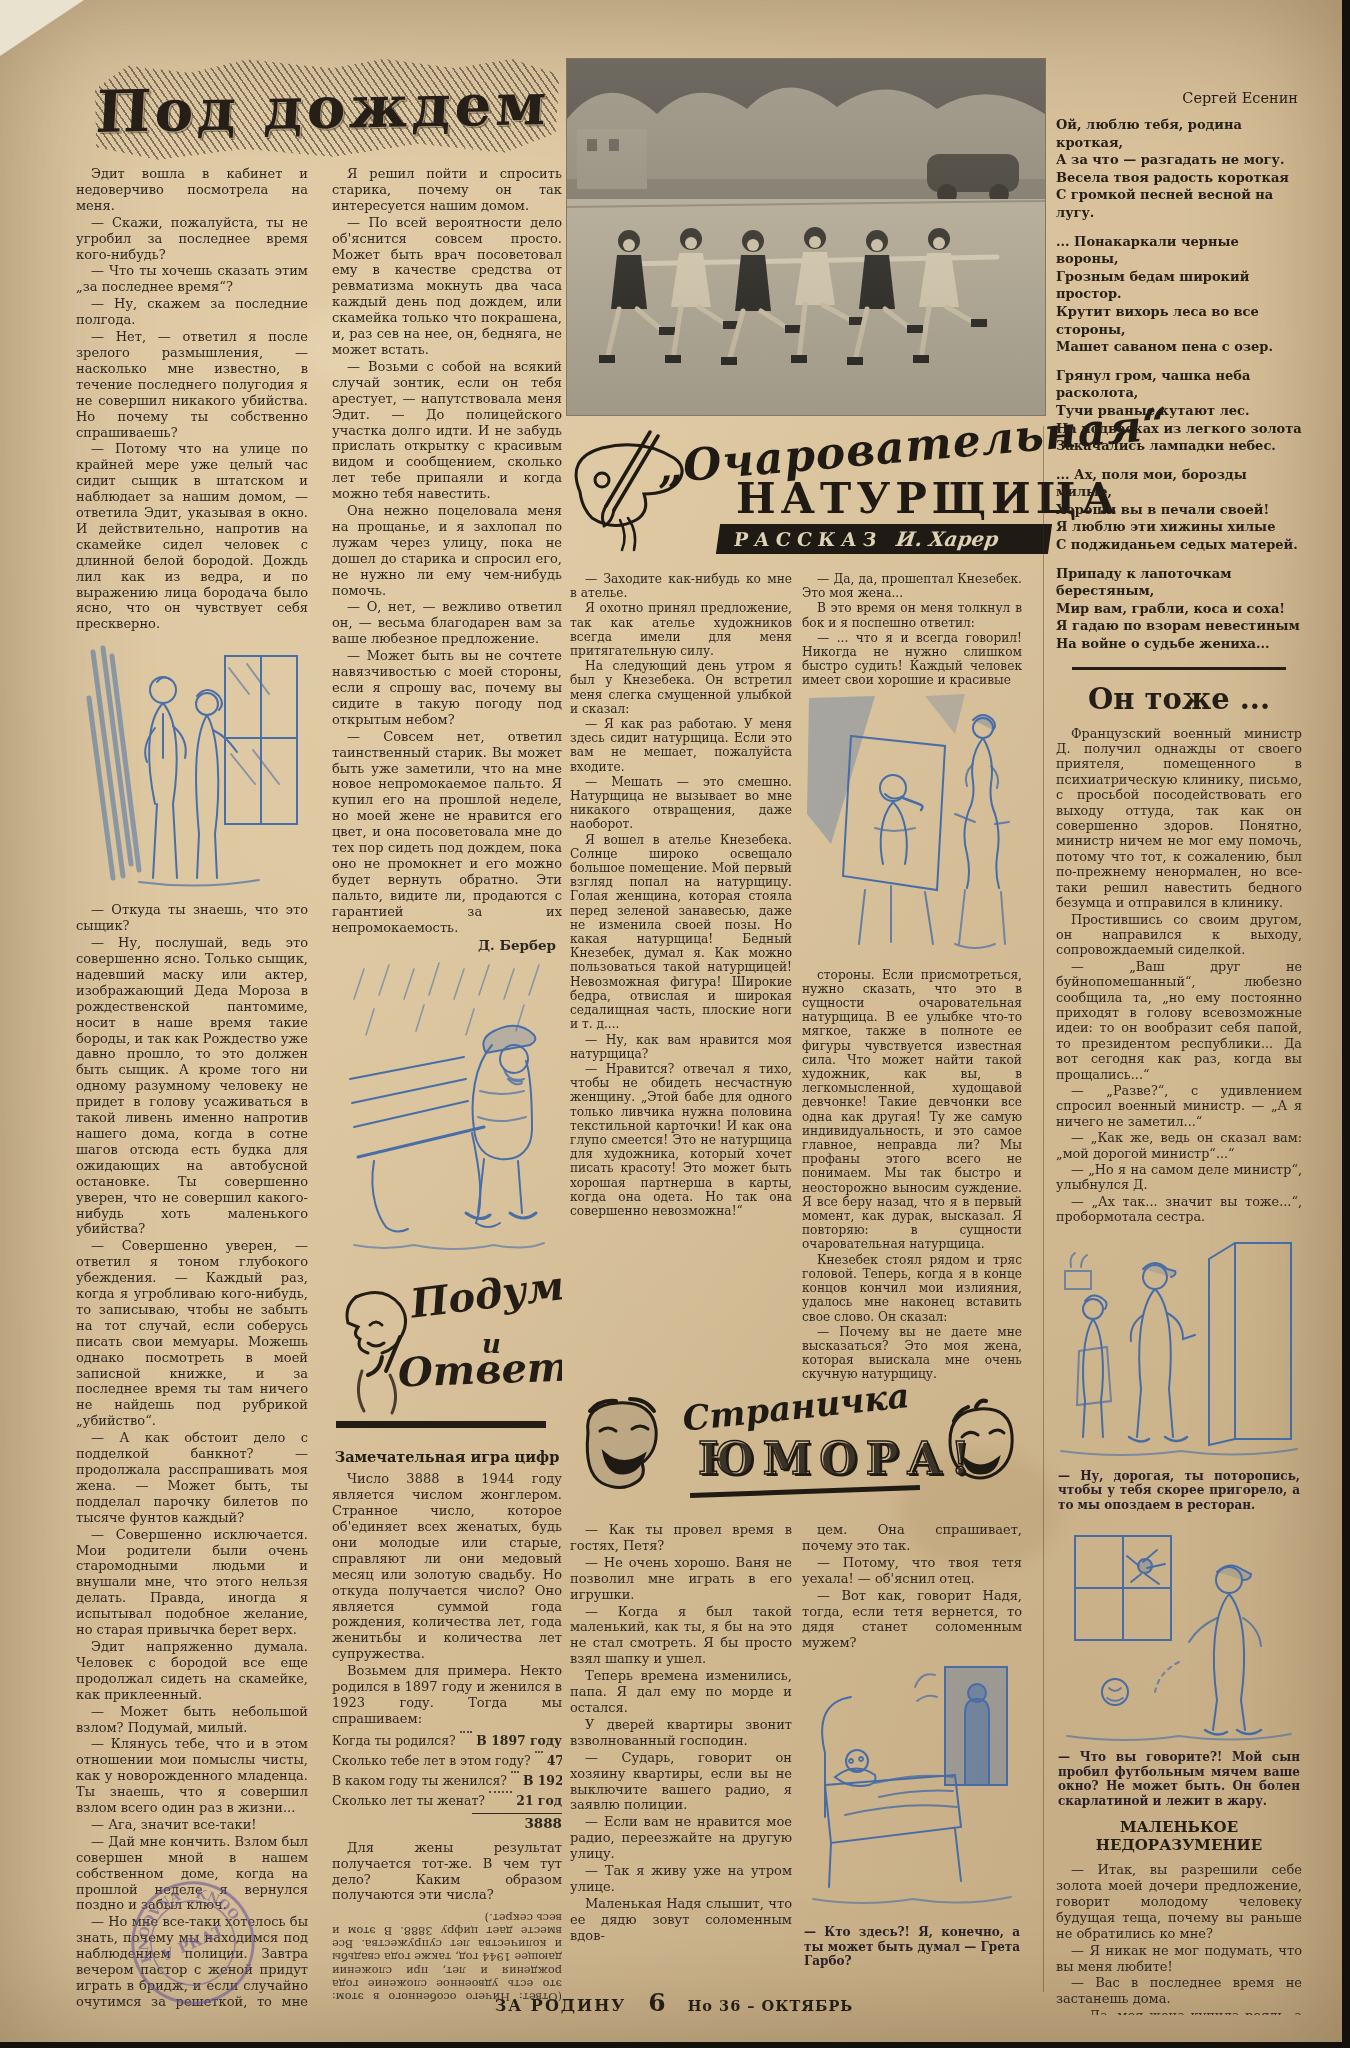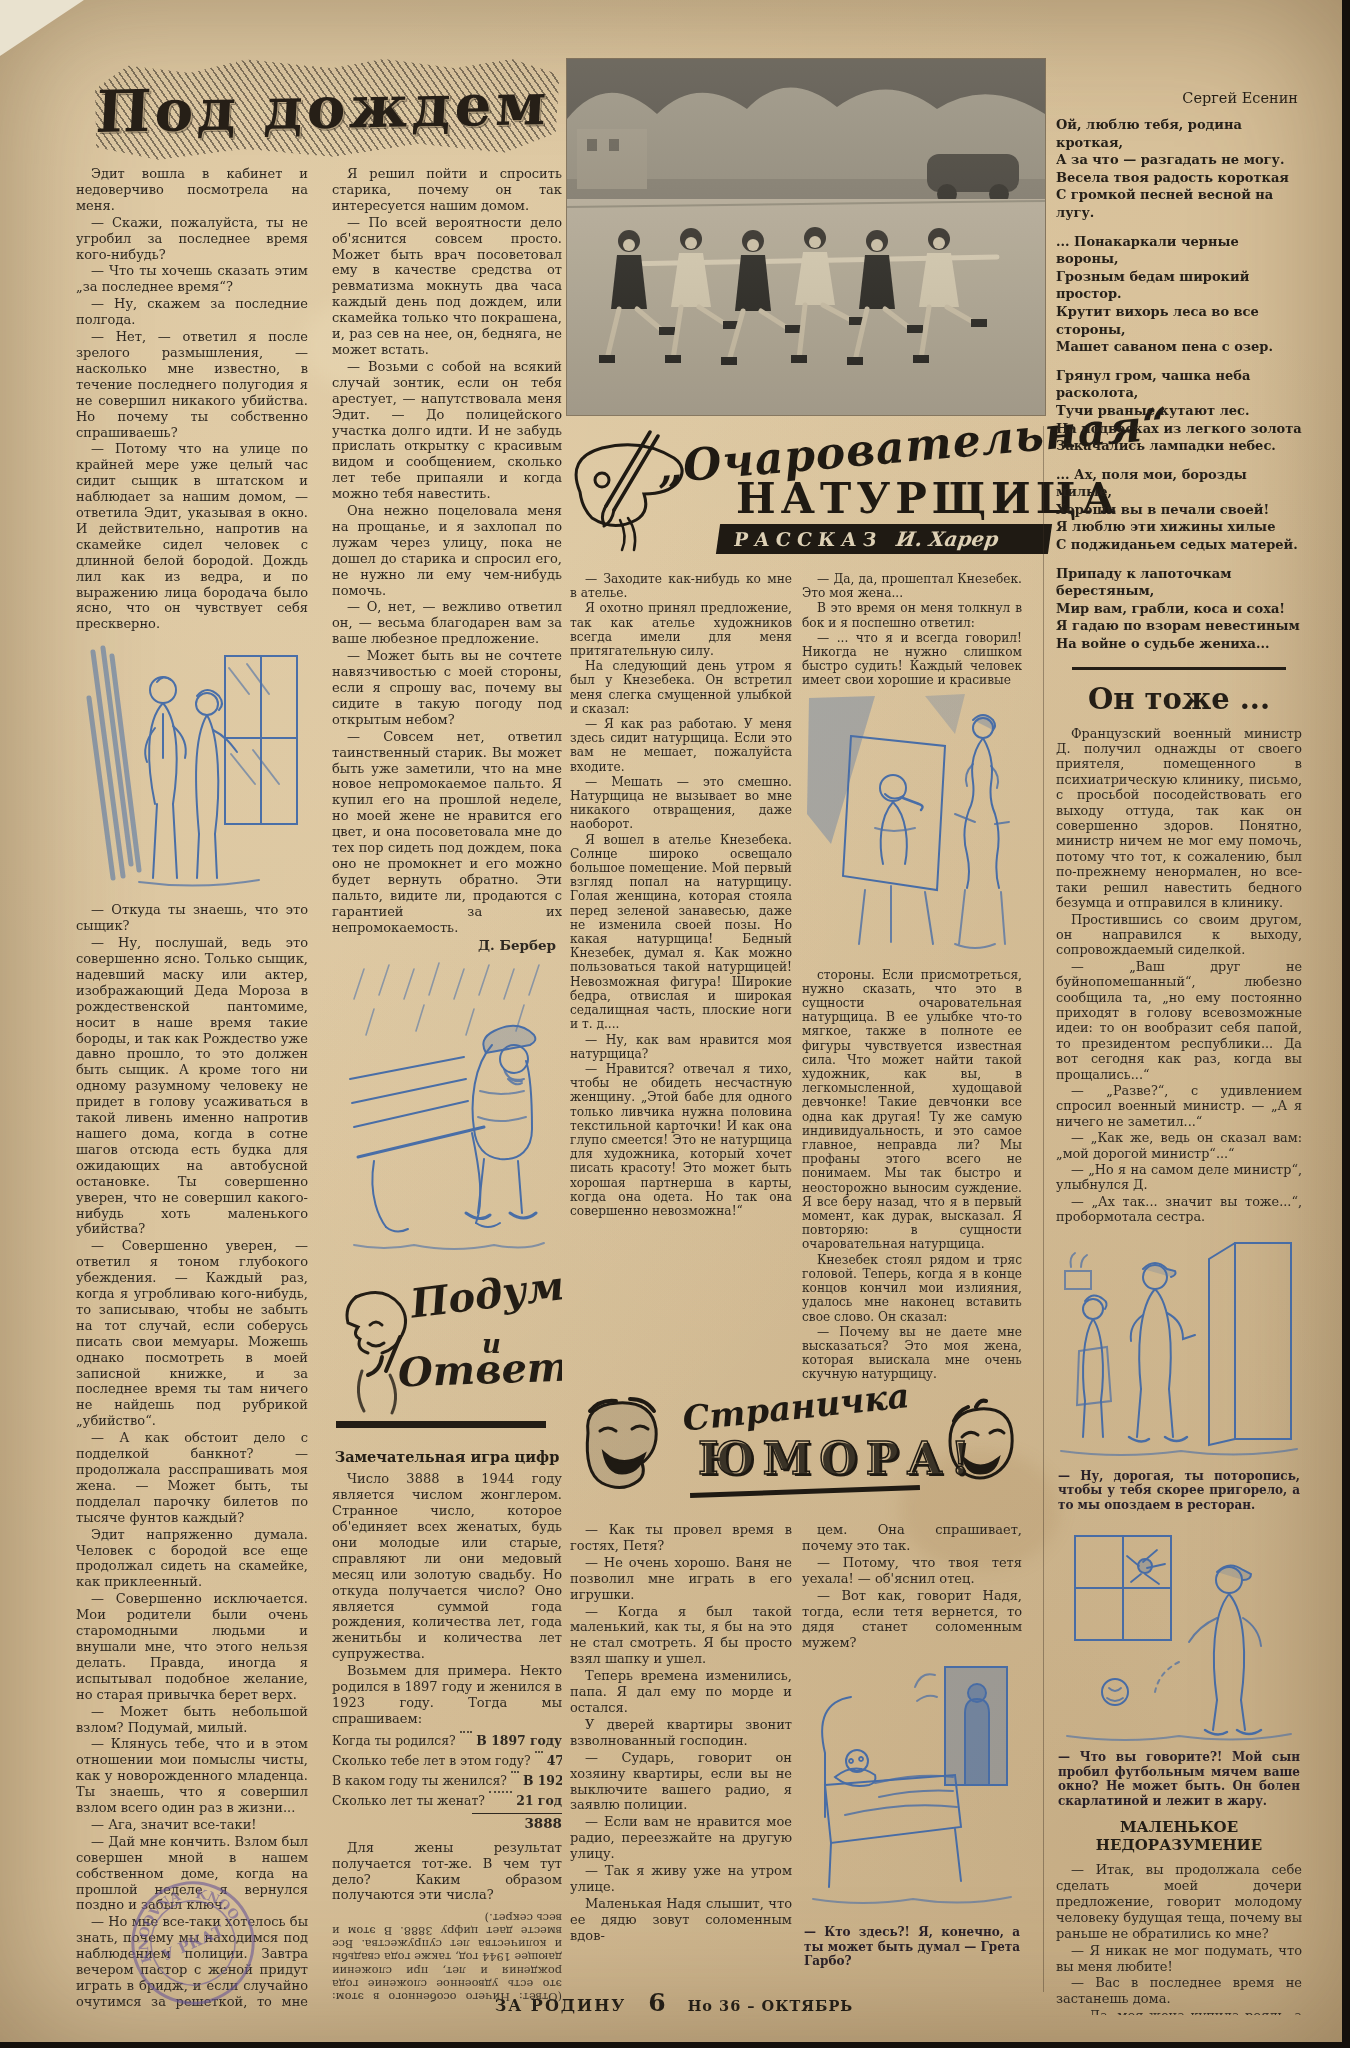--- a/index.html
+++ b/index.html
@@ -209,22 +209,22 @@
         <path d="M134 92 C146 98 152 106 158 114"></path>
         <path d="M120 196 L118 240 M136 196 L138 240"></path>
         <path d="M60 244 q60 8 120 -2" opacity=".7"></path>
       </g>
     </svg>
     <div>
         <p>— Откуда ты знаешь, что это сыщик?</p>
         <p>— Ну, послушай, ведь это совершенно ясно. Только сыщик, надевший маску или актер, изображающий Деда Мороза в рождественской пантомиме, носит в наше время такие бороды, и так как Рождество уже давно прошло, то это должен быть сыщик. А кроме того ни одному разумному человеку не придет в голову усаживаться в такой ливень именно напротив нашего дома, когда в сотне шагов отсюда есть будка для ожидающих на автобусной остановке. Ты совершенно уверен, что не совершил какого-нибудь хоть маленького убийства?</p>
         <p>— Совершенно уверен, — ответил я тоном глубокого убеждения. — Каждый раз, когда я угробливаю кого-нибудь, то записываю, чтобы не забыть на тот случай, если соберусь писать свои мемуары. Можешь однако посмотреть в моей записной книжке, и за последнее время ты там ничего не найдешь под рубрикой „убийство“.</p>
         <p>— А как обстоит дело с подделкой банкнот? — продолжала расспрашивать моя жена. — Может быть, ты подделал парочку билетов по тысяче фунтов каждый?</p>
+        <p>— Совершенно исключается. Мои родители были очень старомодными людьми и внушали мне, что этого нельзя делать. Правда, иногда я испытывал подобное желание, но старая привычка берет верх.</p>
         <p>Эдит напряженно думала. Человек с бородой все еще продолжал сидеть на скамейке, как приклеенный.</p>
-        <p>— Совершенно исключается. Мои родители были очень старомодными людьми и внушали мне, что этого нельзя делать. Правда, иногда я испытывал подобное желание, но старая привычка берет верх.</p>
         <p>— Может быть небольшой взлом? Подумай, милый.</p>
         <p>— Клянусь тебе, что и в этом отношении мои помыслы чисты, как у новорожденного младенца. Ты знаешь, что я совершил взлом всего один раз в жизни...</p>
         <p>— Ага, значит все-таки!</p>
         <p>— Дай мне кончить. Взлом был совершен мной в нашем собственном доме, когда на прошлой неделе я вернулся поздно и забыл ключ.</p>
         <p>— Но мне все-таки хотелось бы знать, почему мы находимся под наблюдением полиции. Завтра вечером пастор с женой придут играть в бридж, и если случайно очутимся за решеткой, то мне хотелось бы это знать заранее, чтобы пастор успел достать четвертого партнера.</p>
       </div>
   </div>
 
   <div class="col body13" style="left:332px;top:166px;width:230px;height:1844px;">
     <div>
@@ -521,21 +521,21 @@
         <path d="M158 178 L154 208 M182 178 L186 208"></path>
         <path d="M146 208 q12 8 22 2 M178 208 q12 8 24 0" stroke-width="2.5"></path>
         <path d="M120 140 q-20 10 -24 30" stroke-dasharray="4 5" opacity=".7"></path>
         <path d="M8 214 q60 8 112 0 q60 8 112 -2" opacity=".6"></path>
       </g>
     </svg>
     <div class="caption">— Что вы говорите?! Мой сын пробил футбольным мячем ваше окно? Не может быть. Он болен скарлатиной и лежит в жару.</div>
 
     <div id="misund-title">МАЛЕНЬКОЕ НЕДОРАЗУМЕНИЕ</div>
     <div class="body13">
-        <p>— Итак, вы продолжала себе сделать моей дочери предложение, говорит молодому человеку будущая теща, почему вы раньше не обратились ко мне?</p>
+        <p>— Итак, вы разрешили себе золота моей дочери предложение, говорит молодому человеку будущая теща, почему вы раньше не обратились ко мне?</p>
         <p>— Я никак не мог подумать, что вы меня любите!</p>
         <p>— Вас в последнее время не застанешь дома.</p>
         <p>— Да, моя жена купила рояль, а я автомобиль, и с тех пор мы большую часть нашей жизни проводим в судебных учреждениях.</p>
       </div>
   </div>
 
   <div id="footer">
     <span class="paper">ЗА РОДИНУ</span>
     <span class="page">6</span>
     <span class="issue">Но 36 – ОКТЯБРЬ</span>

